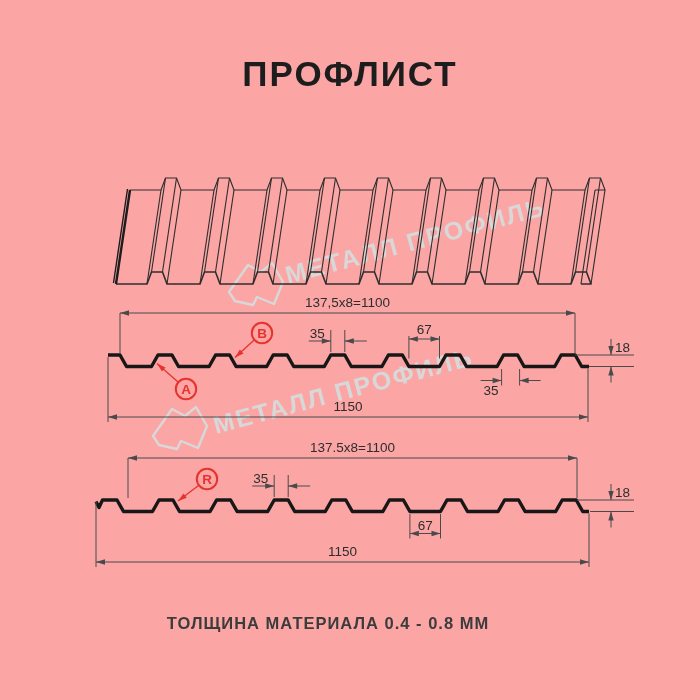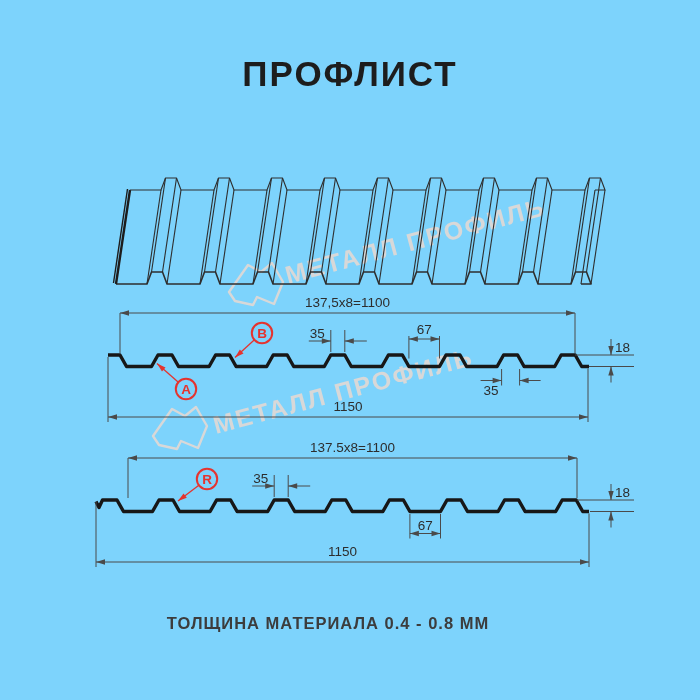--- a/index.html
+++ b/index.html
@@ -1,16 +1,16 @@
 <!DOCTYPE html>
 <html><head>
 <meta charset="utf-8">
 <style>
   html,body{margin:0;padding:0;background:#ffffff;}
-  .page{position:relative;width:700px;height:700px;background:#7dd3fc;overflow:hidden;
+  .page{position:relative;width:700px;height:700px;background:#fca5a5;overflow:hidden;
         font-family:"Liberation Sans",sans-serif;}
   .hdr{position:absolute;top:54px;left:0;width:700px;text-align:center;}
   .hdr h1{margin:0;font-size:35px;font-weight:800;letter-spacing:2px;color:#1d1d1d;}
   .hdr .sub{margin-top:7px;font-size:17.5px;font-weight:700;letter-spacing:1.5px;color:#2e2e2e;}
   .ftr{position:absolute;top:614px;left:0;width:656px;text-align:center;
        font-size:16.5px;font-weight:600;letter-spacing:1px;color:#3c3c3c;}
   svg{position:absolute;left:0;top:0;}
   text{font-family:"Liberation Sans",sans-serif;}
 </style>
 </head>

